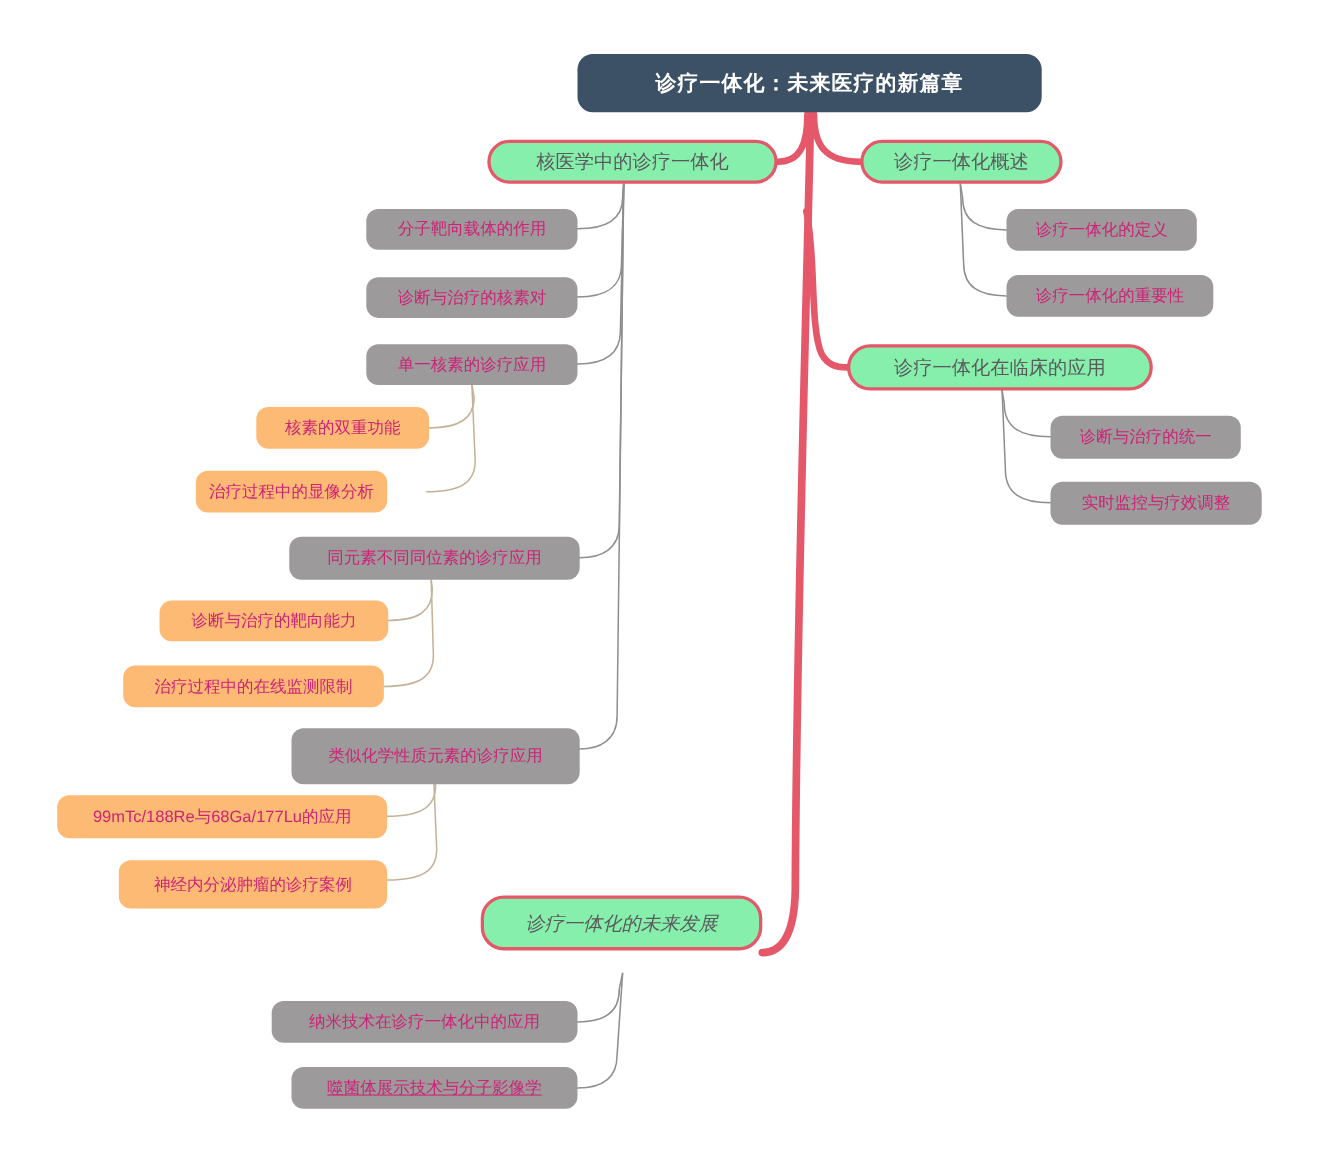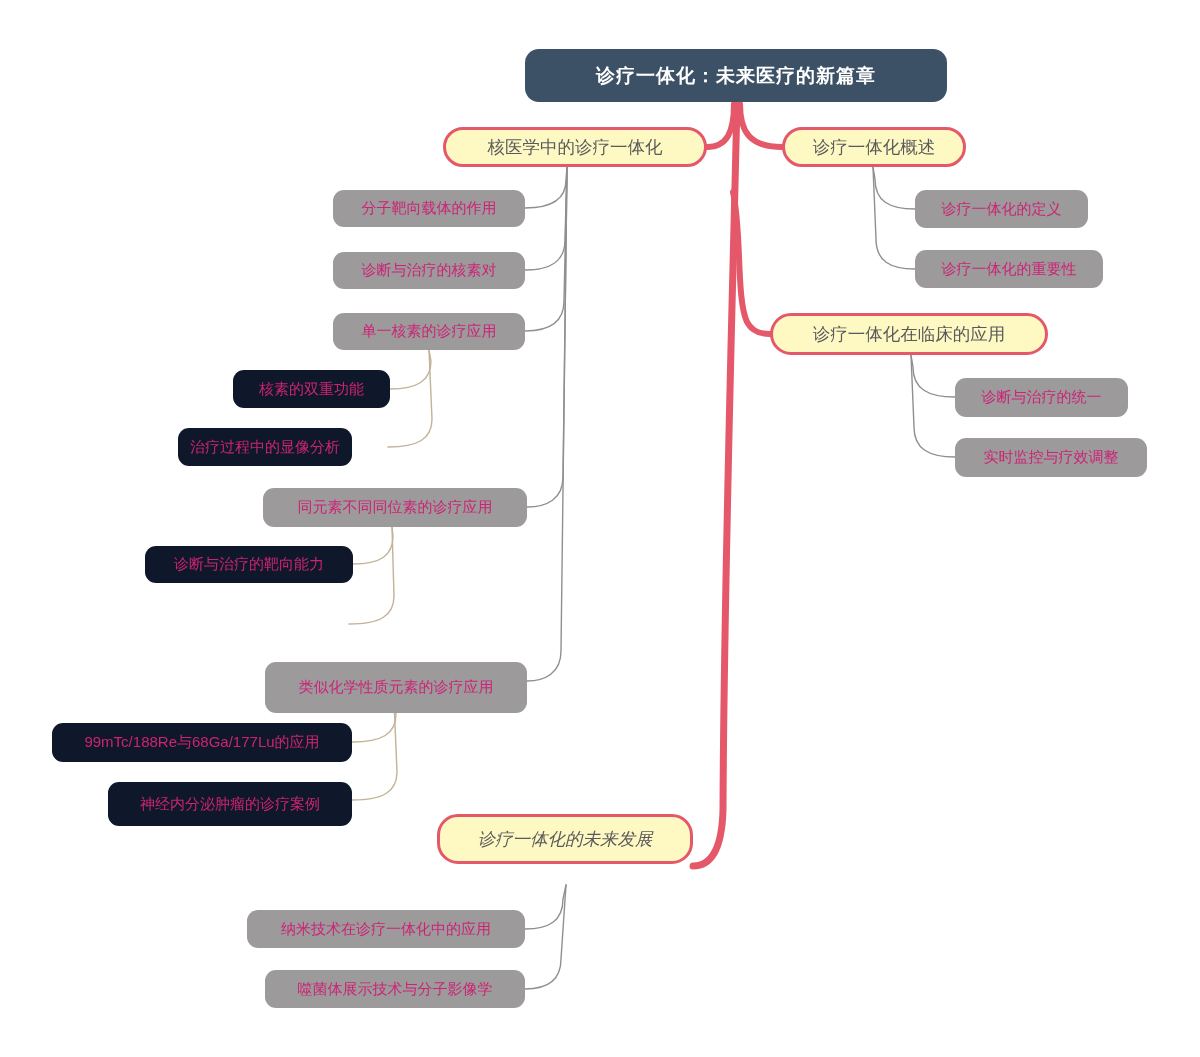--- a/index.html
+++ b/index.html
@@ -3,23 +3,23 @@
 <meta charset="utf-8">
 <style>
   html,body{margin:0;padding:0;background:#ffffff;}
   body{font-family:"Liberation Sans", sans-serif;}
   #canvas{position:relative;width:1200px;height:1057px;background:#ffffff;overflow:hidden;}
   #edges{position:absolute;left:0;top:0;width:1200px;height:1057px;}
 
   .node{position:absolute;box-sizing:border-box;display:flex;align-items:center;justify-content:center;
         text-align:center;white-space:nowrap;cursor:default;}
   .root{background:#3c5165;color:#ffffff;font-size:19px;font-weight:bold;border-radius:14px;letter-spacing:1px;}
-  .topic{background:#fef9c3;border:3px solid #e4586a;color:#5a5a5c;font-size:17.5px;border-radius:21px;}
+  .topic{background:#86efac;border:3px solid #e4586a;color:#5a5a5c;font-size:17.5px;border-radius:21px;}
   .sub{background:#9c9a9a;color:#cd2377;font-size:15px;border-radius:11px;}
-  .leaf{background:#0f172a;color:#cd2377;font-size:15px;border-radius:11px;text-align:center;}
+  .leaf{background:#fdba74;color:#cd2377;font-size:15px;border-radius:11px;text-align:center;}
 
   
   #n-root{left:525px;top:49px;width:422px;height:53px;}
   #n-t1{left:443px;top:127px;width:264px;height:40px;}
   #n-t2{left:782px;top:127px;width:184px;height:40px;}
   #n-t3{left:770px;top:313px;width:278px;height:42px;}
   #n-t4{left:437px;top:814px;width:256px;height:50px;font-style:italic;}
 
   #n-s1{left:333px;top:190px;width:192px;height:37px;}
   #n-s2{left:333px;top:252px;width:192px;height:37px;}
@@ -33,21 +33,21 @@
   #n-u4{left:112px;top:605px;width:237px;height:38px;}
   #n-u5{left:52px;top:723px;width:300px;height:39px;}
   #n-u6{left:108px;top:782px;width:244px;height:44px;}
 
   #n-s6{left:915px;top:190px;width:173px;height:38px;}
   #n-s7{left:915px;top:250px;width:188px;height:38px;}
   #n-s8{left:955px;top:378px;width:173px;height:39px;}
   #n-s9{left:955px;top:438px;width:192px;height:39px;}
 
   #n-s10{left:247px;top:910px;width:278px;height:38px;}
-  #n-s11{left:265px;top:970px;width:260px;height:38px;}
+  #n-s11{left:265px;top:970px;width:260px;height:38px;text-decoration:underline;}
 </style>
 </head>
 <body>
 
 <div id="canvas">
 
   <svg id="edges" viewBox="0 0 1200 1057" xmlns="http://www.w3.org/2000/svg">
 
     <g stroke="#e4586a" fill="none" stroke-linecap="round">
       <path stroke-width="7" d="M737,102 C732,320 724,580 723,810 C722,848 712,866 693,866"></path>
@@ -89,20 +89,21 @@
 
   <div class="node sub" id="n-s1">分子靶向载体的作用</div>
   <div class="node sub" id="n-s2">诊断与治疗的核素对</div>
   <div class="node sub" id="n-s3">单一核素的诊疗应用</div>
   <div class="node sub" id="n-s4">同元素不同同位素的诊疗应用</div>
   <div class="node sub" id="n-s5">类似化学性质元素的诊疗应用</div>
 
   <div class="node leaf" id="n-u1">核素的双重功能</div>
   <div class="node leaf" id="n-u2">治疗过程中的显像分析</div>
   <div class="node leaf" id="n-u3">诊断与治疗的靶向能力</div>
+  <div class="node leaf" id="n-u4">治疗过程中的在线监测限制</div>
   <div class="node leaf" id="n-u5">99mTc/188Re与68Ga/177Lu的应用</div>
   <div class="node leaf" id="n-u6">神经内分泌肿瘤的诊疗案例</div>
 
   <div class="node sub" id="n-s6">诊疗一体化的定义</div>
   <div class="node sub" id="n-s7">诊疗一体化的重要性</div>
 
   <div class="node sub" id="n-s8">诊断与治疗的统一</div>
   <div class="node sub" id="n-s9">实时监控与疗效调整</div>
 
   <div class="node sub" id="n-s10">纳米技术在诊疗一体化中的应用</div>

